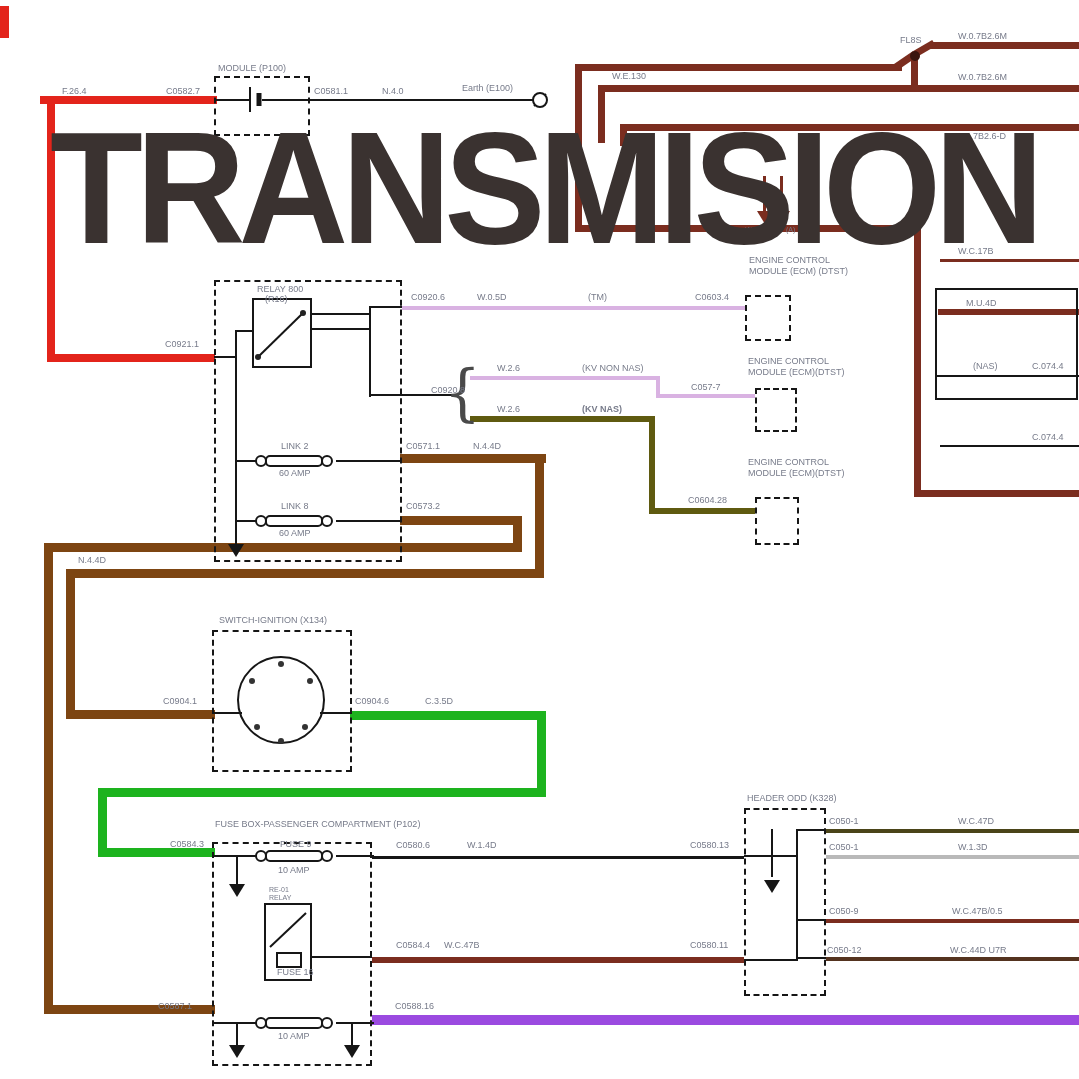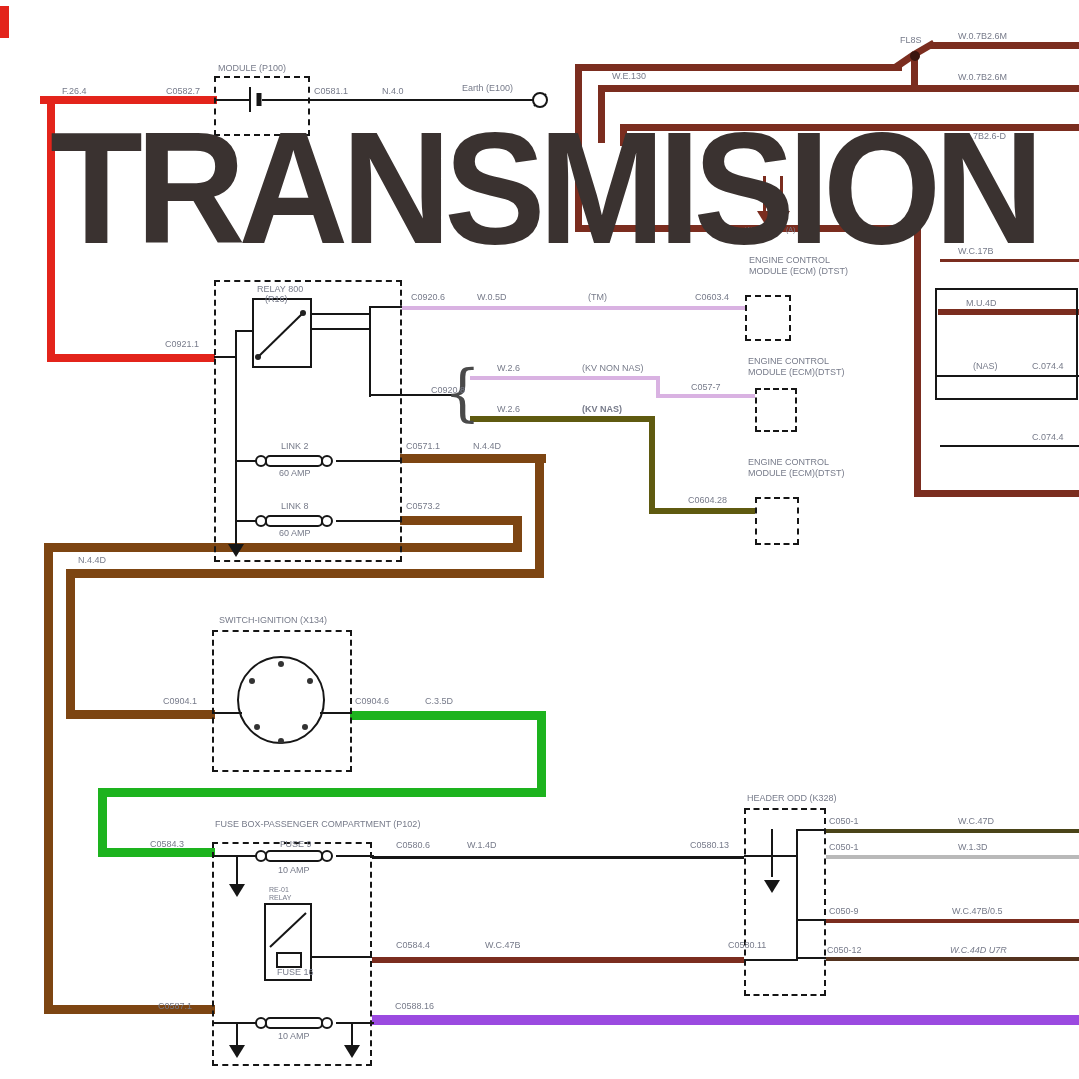--- a/index.html
+++ b/index.html
@@ -198,38 +198,38 @@
     <div class="lbl" style="left: 281px; top: 502px;">LINK 8</div>
     <div class="lbl" style="left: 279px; top: 529px;">60 AMP</div>
     <div class="lbl" style="left: 406px; top: 502px;">C0573.2</div>
     <div class="lbl" style="left: 78px; top: 556px;">N.4.4D</div>
     <div class="lbl" style="left: 219px; top: 616px;">SWITCH-IGNITION (X134)</div>
     <div class="lbl" style="left: 163px; top: 697px;">C0904.1</div>
     <div class="lbl" style="left: 355px; top: 697px;">C0904.6</div>
     <div class="lbl" style="left: 425px; top: 697px;">C.3.5D</div>
     <div class="lbl" style="left: 215px; top: 820px;">FUSE BOX-PASSENGER COMPARTMENT (P102)</div>
     <div class="lbl" style="left: 747px; top: 794px;">HEADER ODD (K328)</div>
-    <div class="lbl" style="left: 150px; top: 840px;">C0584.3</div>
+    <div class="lbl" style="left: 170px; top: 840px;">C0584.3</div>
     <div class="lbl" style="left: 280px; top: 840px;">FUSE 9</div>
     <div class="lbl" style="left: 278px; top: 866px;">10 AMP</div>
     <div class="lbl" style="left: 396px; top: 841px;">C0580.6</div>
     <div class="lbl" style="left: 467px; top: 841px;">W.1.4D</div>
     <div class="lbl" style="left: 690px; top: 841px;">C0580.13</div>
     <div class="lbl" style="left: 829px; top: 817px;">C050-1</div>
     <div class="lbl" style="left: 958px; top: 817px;">W.C.47D</div>
     <div class="lbl" style="left: 829px; top: 843px;">C050-1</div>
     <div class="lbl" style="left: 958px; top: 843px;">W.1.3D</div>
     <div class="lbl" style="left: 269px; top: 886px; font-size: 7px;">RE-01</div>
     <div class="lbl" style="left: 269px; top: 894px; font-size: 7px;">RELAY</div>
     <div class="lbl" style="left: 396px; top: 941px;">C0584.4</div>
-    <div class="lbl" style="left: 485px; top: 941px;">W.C.47B</div>
-    <div class="lbl" style="left: 690px; top: 941px; margin-left: 38px;">C0580.11</div>
+    <div class="lbl" style="left: 444px; top: 941px;">W.C.47B</div>
+    <div class="lbl" style="left: 690px; top: 941px;">C0580.11</div>
     <div class="lbl" style="left: 829px; top: 907px;">C050-9</div>
     <div class="lbl" style="left: 952px; top: 907px;">W.C.47B/0.5</div>
     <div class="lbl" style="left: 827px; top: 946px;">C050-12</div>
-    <div class="lbl" style="left: 950px; top: 946px; font-style: italic;">W.C.44D U7R</div>
+    <div class="lbl" style="left: 950px; top: 946px;">W.C.44D U7R</div>
     <div class="lbl" style="left: 158px; top: 1002px;">C0587.1</div>
     <div class="lbl" style="left: 395px; top: 1002px;">C0588.16</div>
     <div class="lbl" style="left: 277px; top: 968px;">FUSE 16</div>
     <div class="lbl" style="left: 278px; top: 1032px;">10 AMP</div>
     <div class="lbl" style="left: 744px; top: 226px; font-size: 7px;">(A)</div>
     <div class="lbl" style="left: 786px; top: 226px; font-size: 7px;">(A)</div>
   </div>
 
 </body></html>

